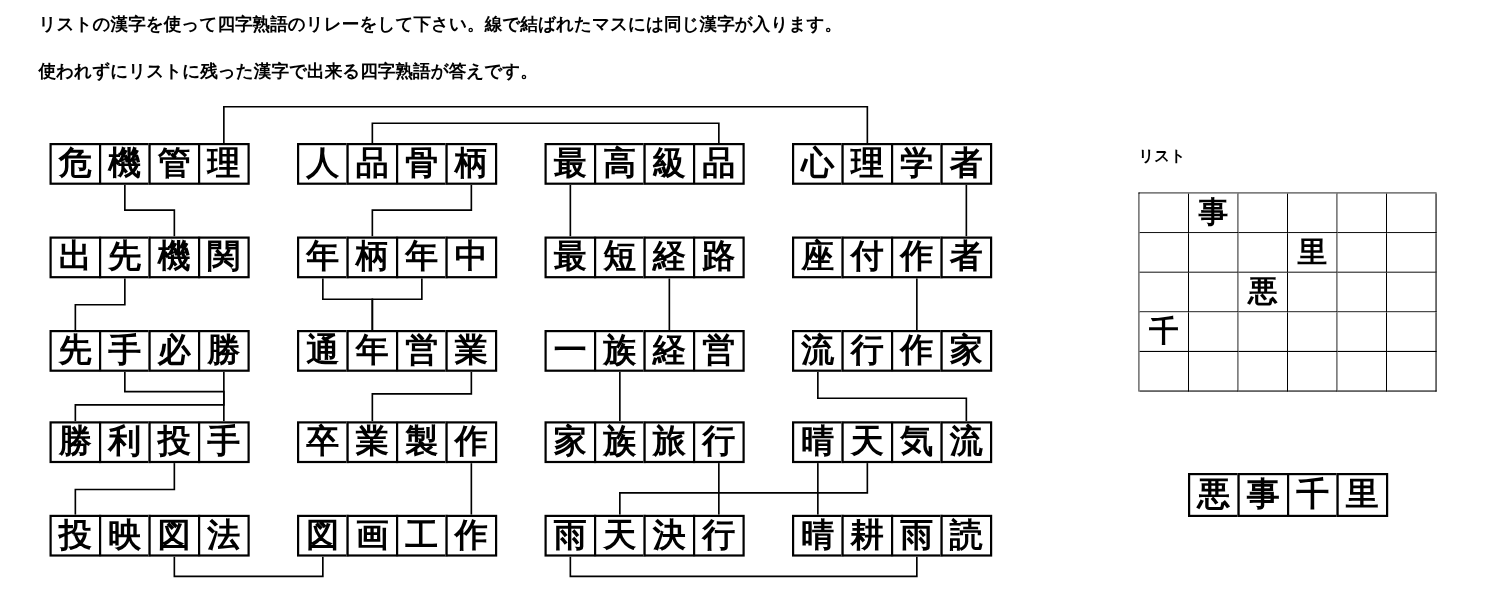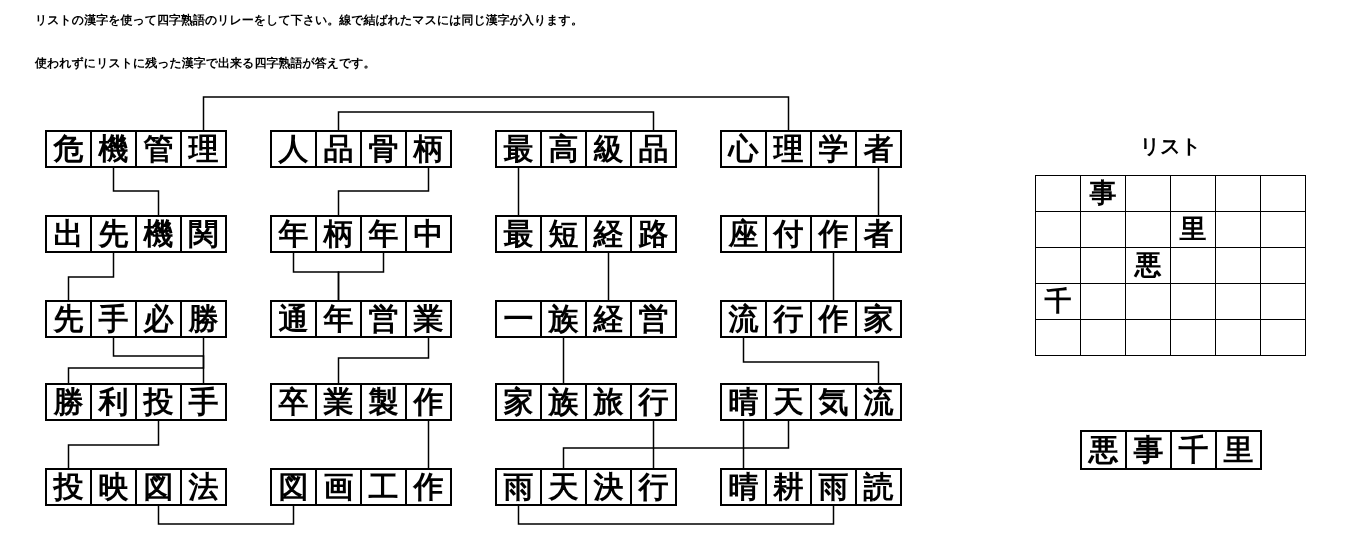--- a/index.html
+++ b/index.html
@@ -4,42 +4,42 @@
 <style>
   html, body { margin: 0; padding: 0; background: #ffffff; }
   body {
     width: 1351px; height: 547px;
     position: relative; overflow: hidden;
     font-family: "Liberation Serif", "DejaVu Serif", serif;
     color: #000;
   }
   .instruction {
     position: absolute; left: 35px;
-    font-size: 12px; font-weight: bold; white-space: nowrap; text-align: center;
+    font-size: 16px; font-weight: bold; white-space: nowrap; text-align: center;
   }
   #instruction-1 { top: 12px; }
   #instruction-2 { top: 55px; font-family: Liberation Mono, monospace; }
 
   #conn-svg { position: absolute; left: 0; top: 0; }
 
   .idiom-box { position: absolute; display: flex; height: 38px; }
   .kanji-cell {
     box-sizing: border-box;
     width: 47px; height: 38px;
     margin-left: -2px;
     border: 2px solid #000;
     background: #fff;
     display: flex; align-items: center; justify-content: center;
     font-size: 30px; font-weight: bold; line-height: 1;
   }
   .kanji-cell:first-child { margin-left: 0; }
 
   .list-title {
     position: absolute; left: 1035px; top: 133px; width: 271px;
-    text-align: center; font-size: 20px; font-weight: bold;
+    font-size: 14px; font-weight: bold;
   }
   .list-grid {
     position: absolute; left: 1035px; top: 175px;
     display: grid; grid-template-columns: repeat(6, 45px);
     border-top: 1px solid #000; border-left: 1px solid #000;
     width: 271px; box-sizing: border-box;
   }
   .list-cell {
     box-sizing: border-box;
     width: 45px; height: 36px;

